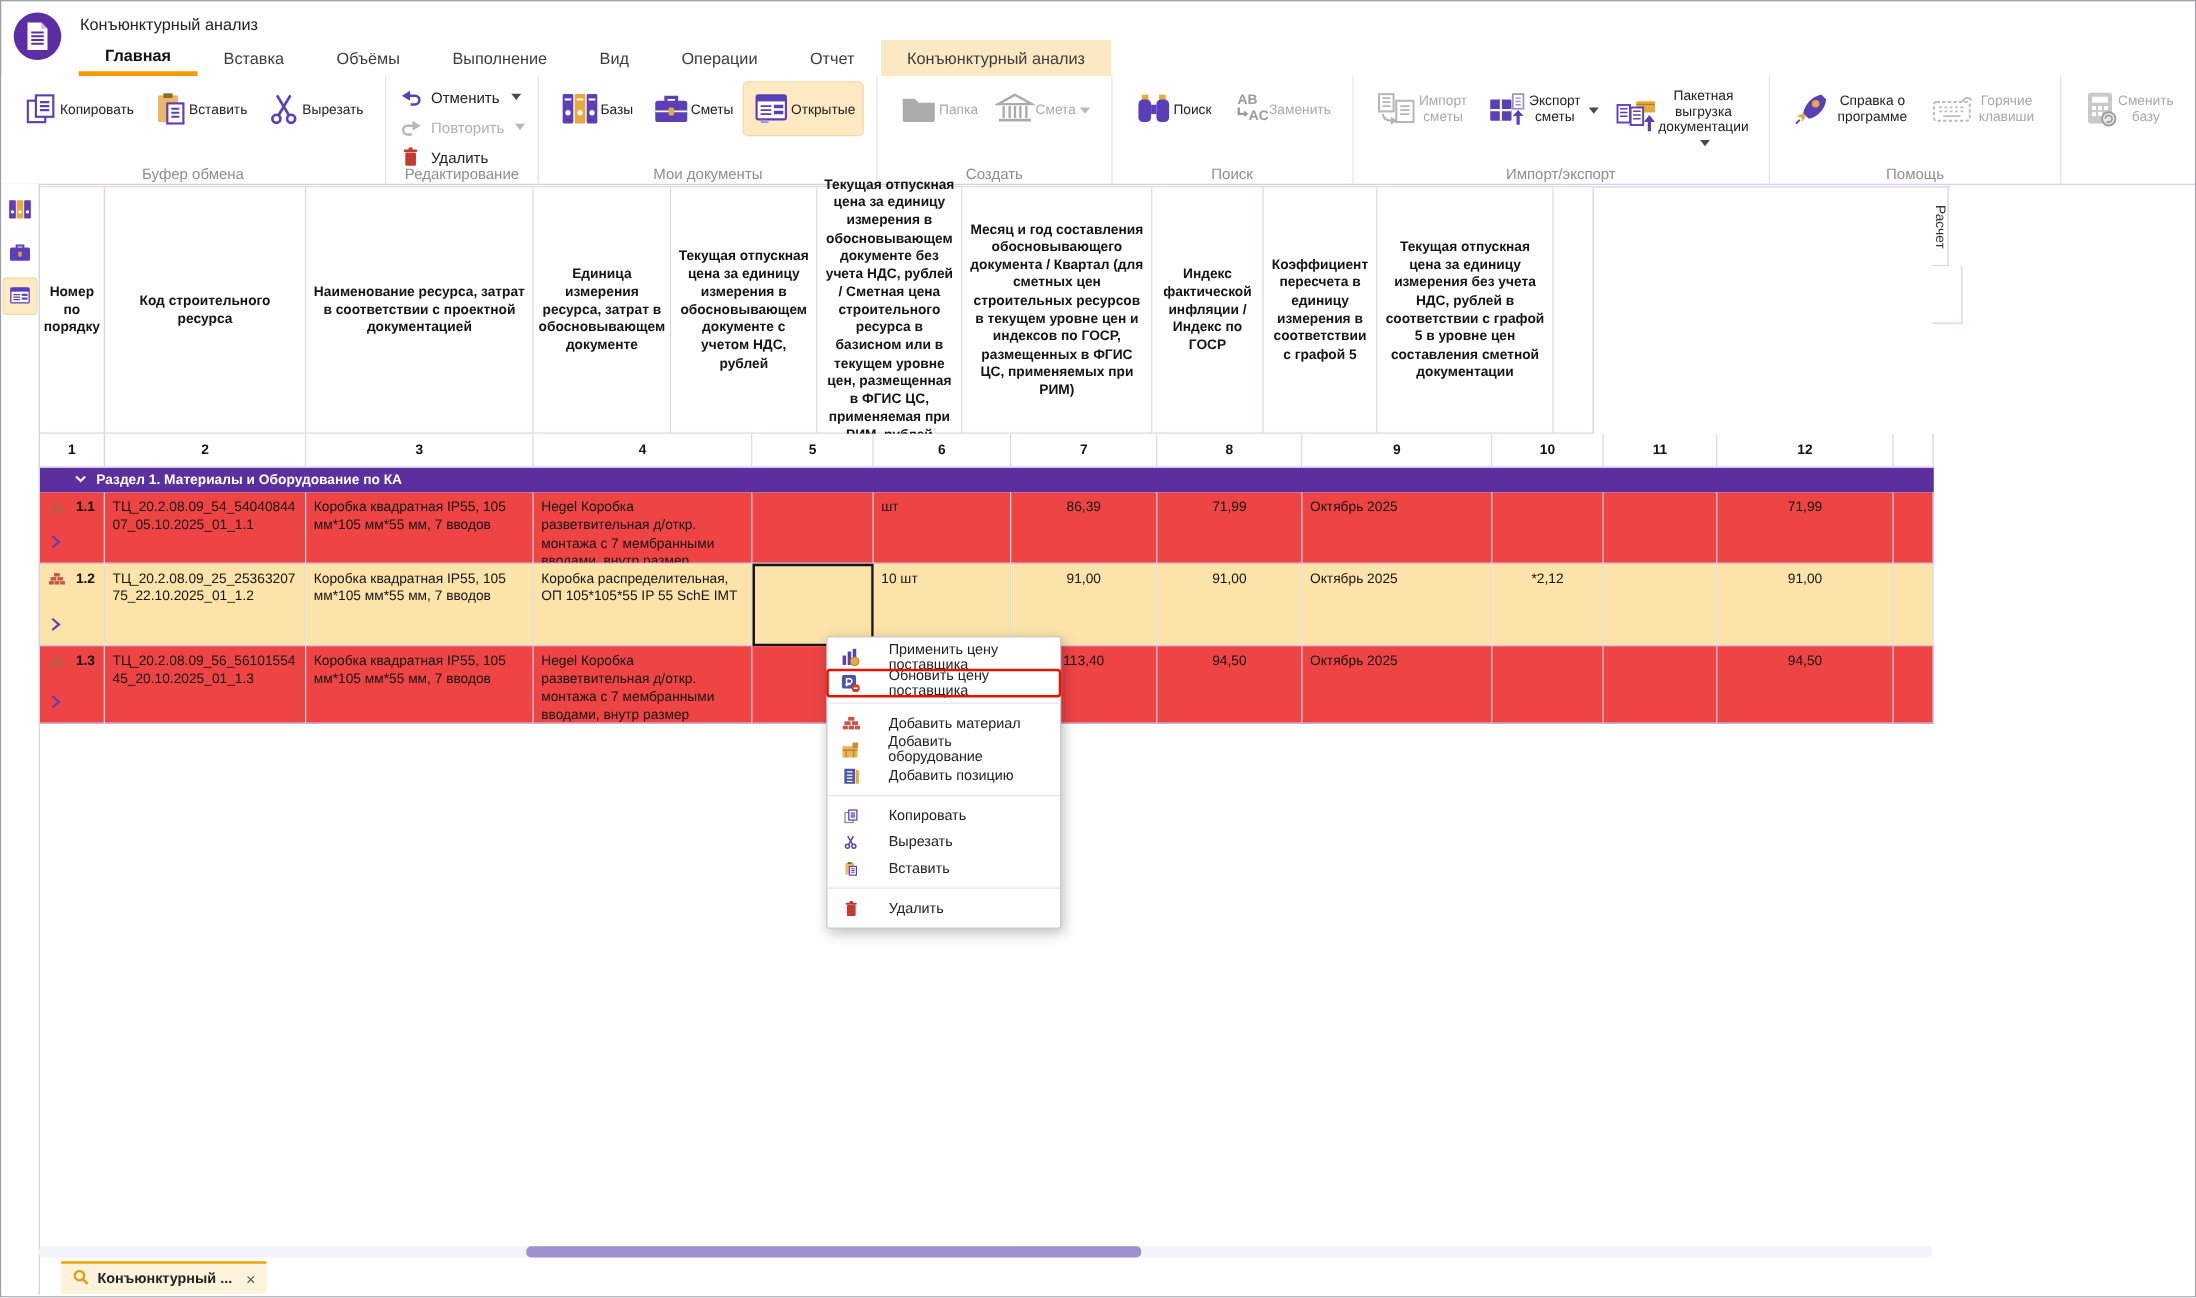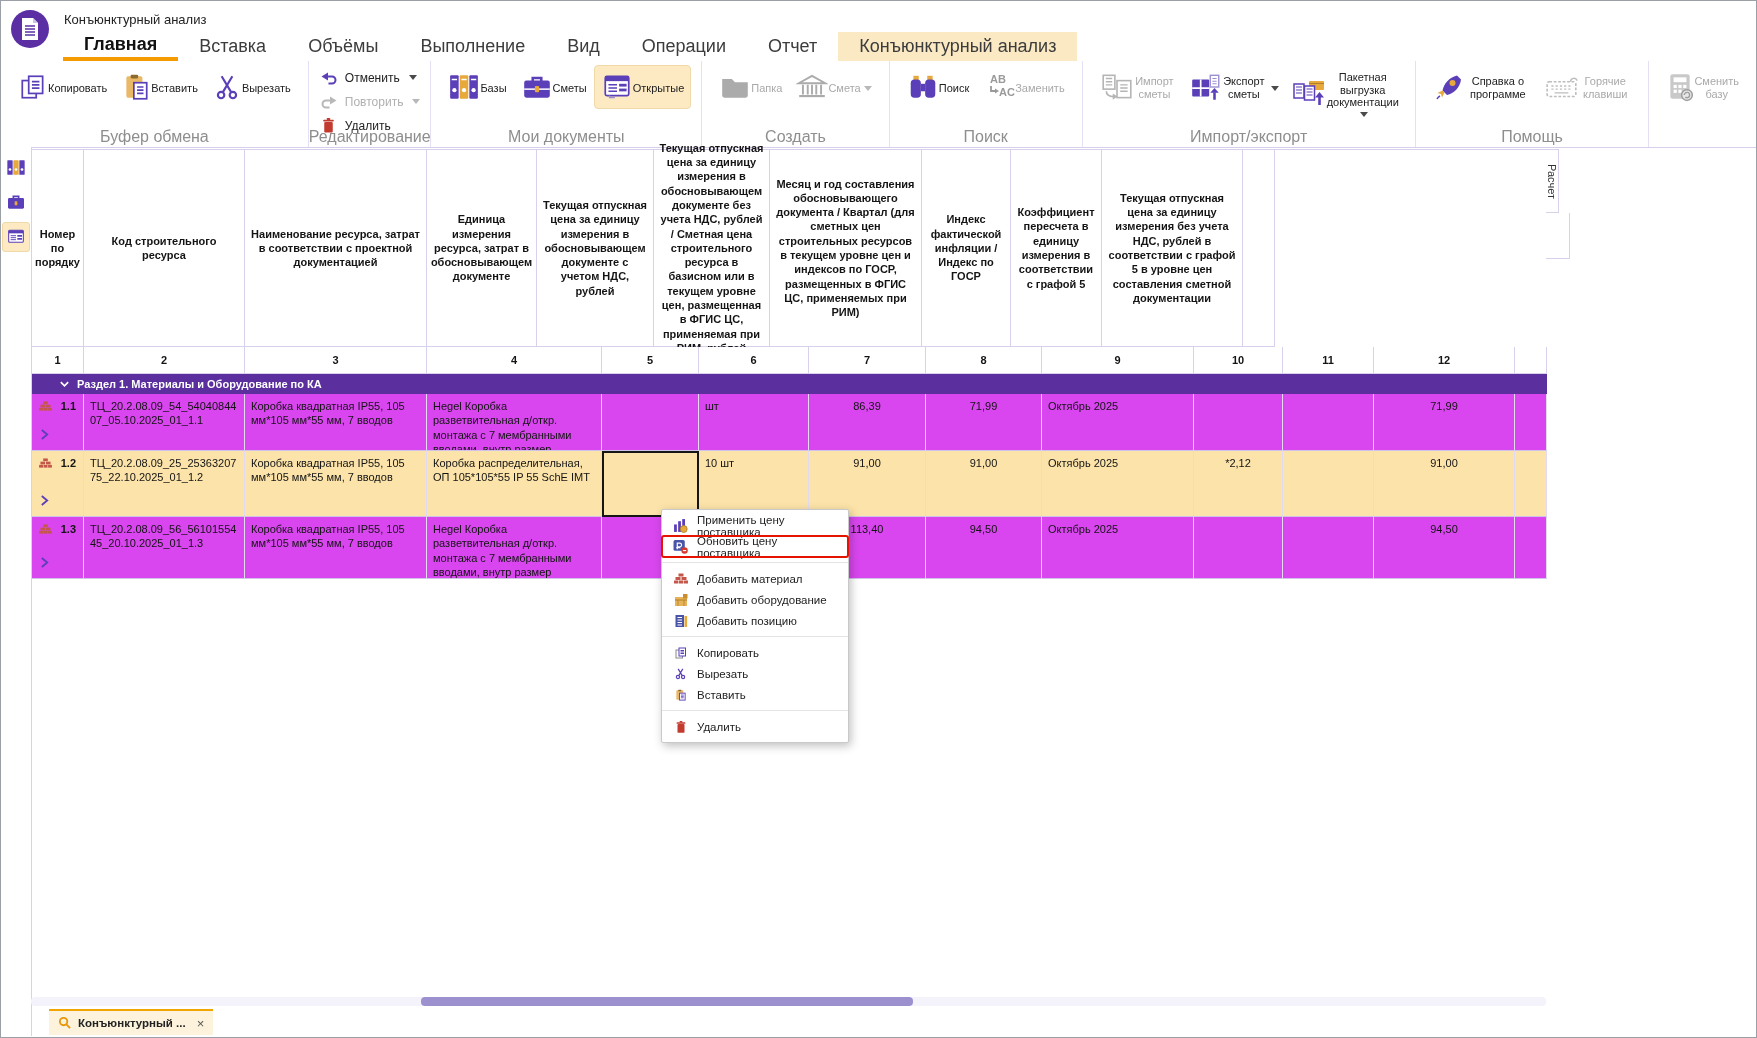--- a/index.html
+++ b/index.html
@@ -2,28 +2,28 @@
 <html><head>
 <meta charset="utf-8">
 <style>
   html,body{margin:0;padding:0;background:#f2f2f2;font-family:"Liberation Sans",sans-serif;}
   .window{position:relative;width:1757px;height:1038px;background:#fff;border:1px solid #9aa0a6;box-sizing:border-box;overflow:hidden;}
 
   
   .logo{position:absolute;left:10px;top:9px;width:38px;height:38px;border-radius:50%;background:#5b2fa3;display:flex;align-items:center;justify-content:center;}
   .app-title{position:absolute;left:63px;top:11px;font-size:13px;color:#222;}
   .tabs{position:absolute;left:62px;top:31px;height:29px;display:flex;align-items:stretch;}
-  .tab{display:flex;align-items:center;padding:0 21px;font-size:18px;color:#3c3c3c;cursor:default;box-sizing:border-box;}
+  .tab{display:flex;align-items:center;padding:0 21px;font-size:13px;color:#3c3c3c;cursor:default;box-sizing:border-box;}
   .tab.active{font-weight:bold;color:#111;border-bottom:4px solid #f59b00;}
   .tab.hl{background:#fbe9c3;}
 
   
   .ribbon{position:absolute;left:0;top:60px;width:100%;height:86px;border-bottom:1px solid #d8d0ea;display:flex;background:#fff;}
   .rgroup{position:relative;display:flex;align-items:flex-start;padding:4px 10px 16px;border-right:1px solid #e6e0f4;}
-  .rgroup-label{position:absolute;bottom:1px;left:0;right:0;text-align:center;font-size:16px;color:#8e8e8e;white-space:nowrap;}
+  .rgroup-label{position:absolute;bottom:1px;left:0;right:0;text-align:center;font-size:12px;color:#8e8e8e;white-space:nowrap;}
   .rbtn{display:flex;flex-direction:row;align-items:center;padding:3px 6px;min-width:58px;border-radius:4px;border:1px solid transparent;}
   .rbtn .icon34{height:36px;display:flex;align-items:center;justify-content:center;}
   .rbtn .lbl{font-size:11px;color:#222;text-align:center;line-height:1.15;margin-top:2px;max-width:108px;}
   .rbtn.active{background:#fdeac2;border-color:#efd9a8;}
   .rbtn.disabled .lbl{color:#a9a9a9;text-align:center;}
   .lblrow{display:flex;align-items:center;justify-content:center;gap:3px;margin-top:2px;}
   .lblrow .lbl{margin-top:0;}
   .editcol{display:flex;flex-direction:column;gap:3px;padding-top:2px;}
   .rrow{display:flex;align-items:center;gap:6px;height:21px;font-size:12px;color:#222;}
   .rrow.disabled{color:#b0b0b0;}
@@ -37,38 +37,38 @@
   .smini.active{background:#fdeac2;border-color:#efd9a8;}
 
   
   .table{position:absolute;left:30px;top:148px;width:1515px;border-left:1px solid #d9d0ec;box-sizing:content-box;background:#fff;}
   .hrow,.nrow,.trow{display:flex;}
   .hrow{border-top:1px solid #d9d0ec;}
   .th{flex:none;box-sizing:border-box;height:197px;padding:6px 5px;display:flex;align-items:center;justify-content:center;text-align:center;font-size:11px;font-weight:bold;color:#141414;line-height:1.3;border-right:1px solid #d9d0ec;border-bottom:1px solid #d9d0ec;background:#fff;}
   .nr{flex:none;box-sizing:border-box;height:27px;display:flex;align-items:center;justify-content:center;font-size:11px;font-weight:bold;color:#141414;border-right:1px solid #d9d0ec;border-bottom:1px solid #d9d0ec;background:#fff;}
   .section{height:20px;background:#5b2f9e;color:#fff;display:flex;align-items:center;gap:7px;padding-left:27px;font-size:11px;font-weight:bold;}
   .td{flex:none;box-sizing:border-box;padding:5px 6px;font-size:11px;color:#141414;line-height:1.3;border-right:1px solid #e2daf2;border-bottom:1px solid #cfc4e8;overflow:hidden;overflow-wrap:anywhere;}
-  .green .td{background:#d946ef;}
+  .green .td{background:#ef4444;}
   .yellow .td{background:#fbe3a9;}
   .num{text-align:center;}
   .sel{outline:2px solid #161616;outline-offset:-2px;}
   .cell1{position:relative;}
   .warn{position:absolute;left:7px;top:7px;}
   .rownum{position:absolute;right:7px;top:5px;font-weight:bold;}
   .chev{position:absolute;left:8px;bottom:6px;}
   .w1{width:52px}.w2{width:161px}.w3{width:182px}.w4{width:175px}.w5{width:97px}.w6{width:110px}.w7{width:117px}.w8{width:116px}.w9{width:152px}.w10{width:89px}.w11{width:91px}.w12{width:141px}.w13{width:32px}
 
   
   .rstrip{position:absolute;left:1545px;top:148px;width:24px;}
   .rbox1{box-sizing:border-box;height:64px;border:1px solid #d9d0ec;border-left:none;display:flex;align-items:center;justify-content:center;writing-mode:vertical-rl;font-size:11px;color:#333;background:#fff;}
   .rbox2{box-sizing:border-box;height:46px;border:1px solid #d9d0ec;border-left:none;border-top:none;background:#fff;}
 
   
   .cmenu{position:absolute;left:660px;top:508px;width:186px;background:#fff;border:1px solid #c9c9c9;box-shadow:2px 3px 10px rgba(0,0,0,.25);padding:5px 0;z-index:20;border-radius:2px;}
-  .mitem{display:flex;align-items:center;gap:9px;height:21px;padding:0 11px;font-size:11.5px;color:#222;}
+  .mitem{display:flex;align-items:center;gap:23px;height:21px;padding:0 11px;font-size:11.5px;color:#222;}
   .mitem.hlred{outline:2px solid #e51400;outline-offset:-1px;border-radius:2px;}
   .micon{width:15px;display:flex;justify-content:center;}
   .msep{height:1px;background:#e4e4e4;margin:5px 0;}
 
   
   .hscroll-track{position:absolute;left:30px;top:996px;width:1515px;height:9px;background:#f4f2fa;border-radius:4px;}
   .hscroll{position:absolute;left:420px;top:996px;width:492px;height:9px;background:#9c90cf;border-radius:4px;}
   .btab{position:absolute;left:48px;top:1008px;height:26px;display:flex;align-items:center;gap:7px;padding:0 9px;background:#fdf3dc;border-top:2px solid #f0a500;box-sizing:border-box;font-size:11.5px;font-weight:bold;color:#222;}
   .btab .close{font-weight:normal;color:#555;font-size:13px;margin-left:4px;}
 </style>

